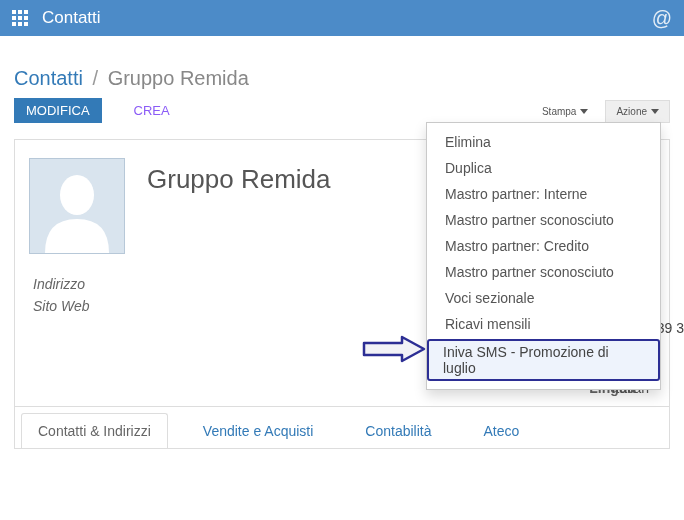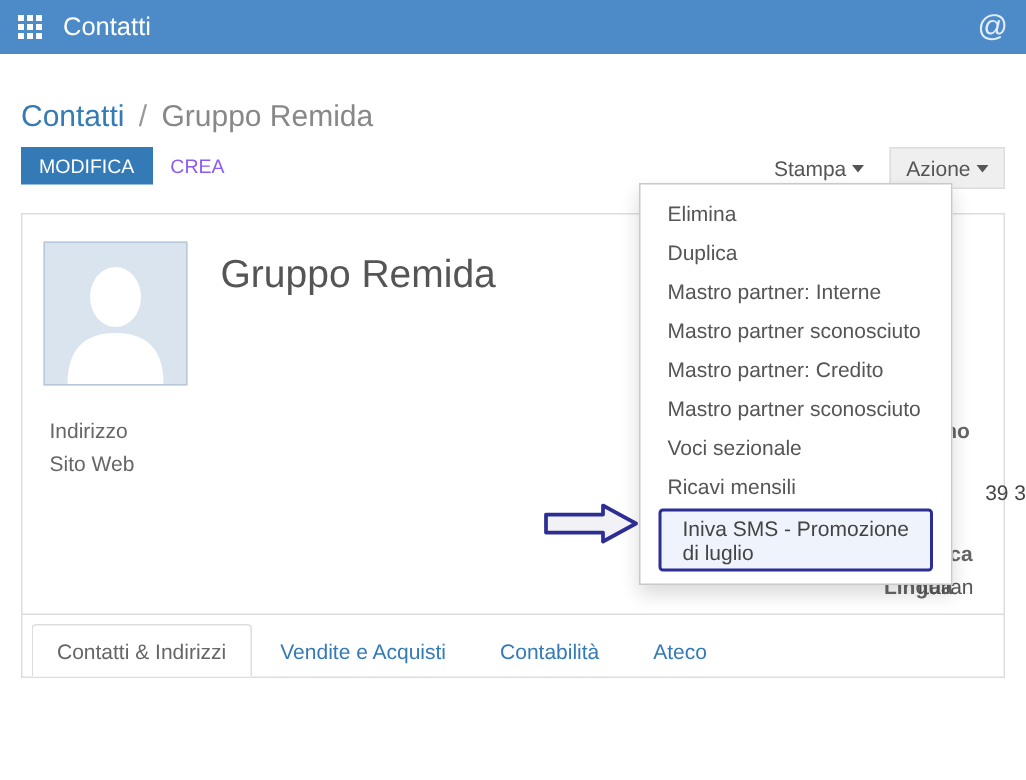--- a/index.html
+++ b/index.html
@@ -10,49 +10,49 @@
   .apps-icon { display: grid; grid-template-columns: repeat(3, 4px); grid-template-rows: repeat(3, 4px); gap: 2px; }
   .apps-icon div { background: #fff; width: 4px; height: 4px; }
   .topbar-title { font-size: 17px; font-weight: 400; }
   .at-icon { font-size: 20px; opacity: 0.85; }
   
   .breadcrumb { padding: 14px 14px 4px; font-size: 20px; margin-top: 17px; }
   .breadcrumb a { color: #337ab7; text-decoration: none; }
   .breadcrumb .sep { color: #999; margin: 0 4px; }
   .breadcrumb .current { color: #888; }
   
-  .actionbar { display: flex; align-items: flex-start; padding: 4px 14px 10px; gap: 0; }
+  .actionbar { display: flex; align-items: flex-end; padding: 4px 14px 10px; gap: 20px; }
   .btn { padding: 5px 12px; font-size: 13px; border: none; cursor: pointer; }
   .btn-primary { background: #337ab7; color: #fff; }
   .btn-link { background: transparent; color: #8b5cf6; }
   .actionbar-right { margin-left: auto; display: flex; gap: 6px; }
-  .btn-drop { background: #efefef; color: #555; border: 1px solid #ddd; padding: 5px 10px; font-size: 14px; display: inline-flex; align-items: center; gap: 4px; }
+  .btn-drop { background: #efefef; color: #555; border: 1px solid #ddd; padding: 5px 10px; font-size: 10px; display: inline-flex; align-items: center; gap: 4px; }
   .btn-drop.plain { background: transparent; border: 1px solid transparent; }
   .caret { display: inline-block; width: 0; height: 0; border-left: 4px solid transparent; border-right: 4px solid transparent; border-top: 5px solid currentColor; }
   
   .card { border: 1px solid #ddd; margin: 6px 14px 0; padding: 18px 14px 10px; position: relative; }
   .card-header { display: flex; gap: 22px; align-items: flex-start; margin-bottom: 22px; }
   .avatar { width: 96px; height: 96px; background: #d9e4ee; border: 1px solid #b7c8d8; display: flex; align-items: flex-end; justify-content: center; overflow: hidden; }
   .avatar svg { width: 80px; height: 92px; }
   .contact-name { font-size: 26px; color: #555; font-weight: 500; margin-top: 6px; }
   
   .fields { display: flex; gap: 0; margin-top: 8px; }
   .fields-col { display: flex; flex-direction: column; gap: 6px; font-size: 14px; color: #666; }
-  .fields-col.left { flex: 0 0 55%; padding-left: 4px; }
+  .fields-col.left { flex: 0 0 55%; padding-left: 4px; font-style: italic; }
   .fields-col.right { flex: 1 1 auto; font-weight: 600; padding-left: 216px; }
   .lang-val { color: #555; font-weight: 400; position: absolute; right: 6px; top: 0; }
   .field-row { position: relative; }
   
-  .tabs { border: 1px solid #ddd; border-top: none; margin: 0 14px 26px; display: flex; padding: 6px 6px 0; gap: 2px; }
+  .tabs { border: 1px solid #ddd; border-top: none; margin: 0 14px 26px; display: flex; padding: 6px 6px 0; gap: 18px; }
   .tab { padding: 9px 16px; font-size: 14px; color: #337ab7; border: 1px solid transparent; border-bottom: none; cursor: pointer; }
   .tab.active { color: #666; border-color: #ddd; border-radius: 3px 3px 0 0; background: #fff; position: relative; }
   
-  .dropdown { position: absolute; top: 122px; left: 426px; width: 209px; background: #fff; border: 1px solid #c9c9c9; box-shadow: 0 6px 12px rgba(0,0,0,0.15); padding: 6px 0; z-index: 10; }
+  .dropdown { position: absolute; top: 122px; left: 426px; width: 235px; background: #fff; border: 1px solid #c9c9c9; box-shadow: 0 6px 12px rgba(0,0,0,0.15); padding: 6px 0; z-index: 10; }
   .dropdown-item { padding: 5px 18px; font-size: 14px; color: #555; cursor: pointer; }
-  .dropdown-item.hl { background: #eef3fc; border: 2px solid #2c2e94; border-radius: 3px; margin: 2px 12px; padding: 3px 14px; color: #444; }
+  .dropdown-item.hl { background: #eef3fc; border: 2px solid #2c2e94; border-radius: 3px; margin: 2px 0; padding: 3px 14px; color: #444; }
   
   .arrow-pointer { position: absolute; top: 335px; left: 362px; z-index: 11; }
   .arrow-pointer svg { width: 64px; height: 28px; }
   
   .partial-text { position: absolute; right: 0; top: 320px; color: #444; font-size: 14px; }
 </style>
 </head>
 <body>
 
 <div class="topbar">

